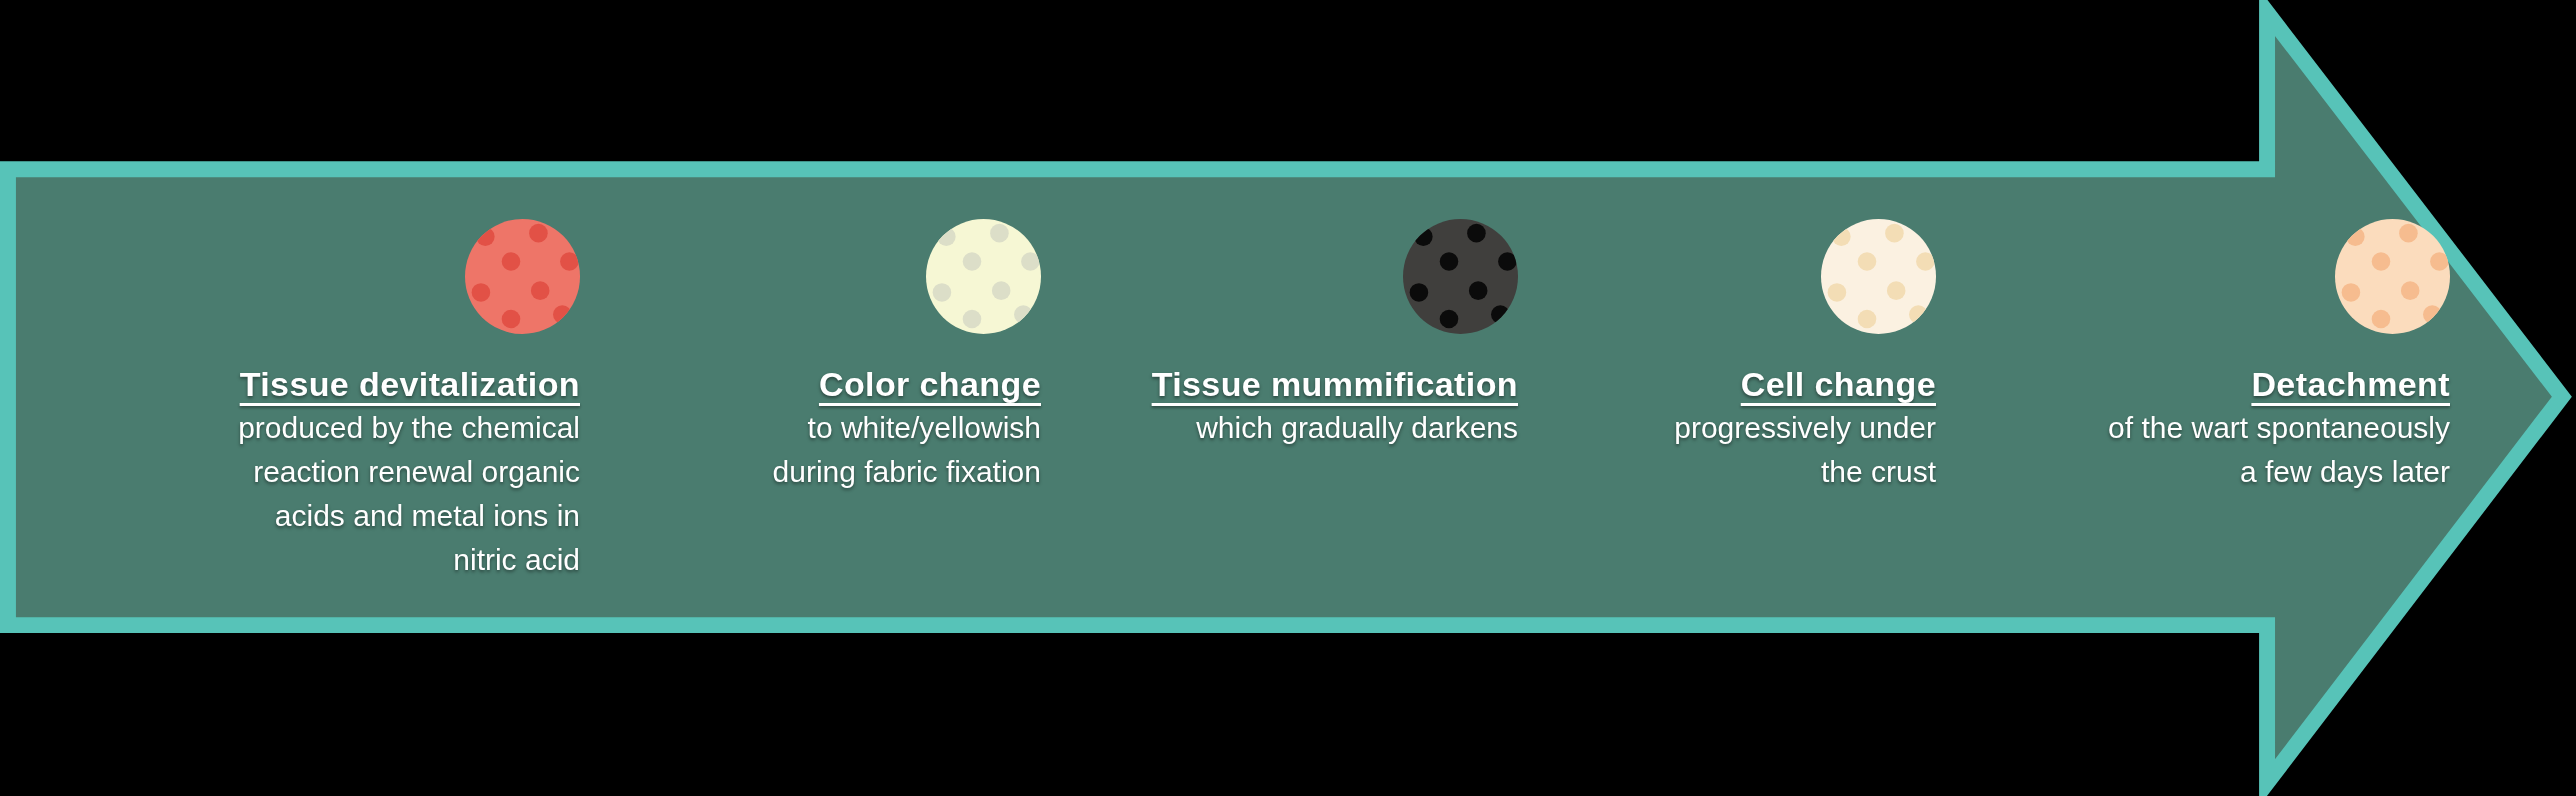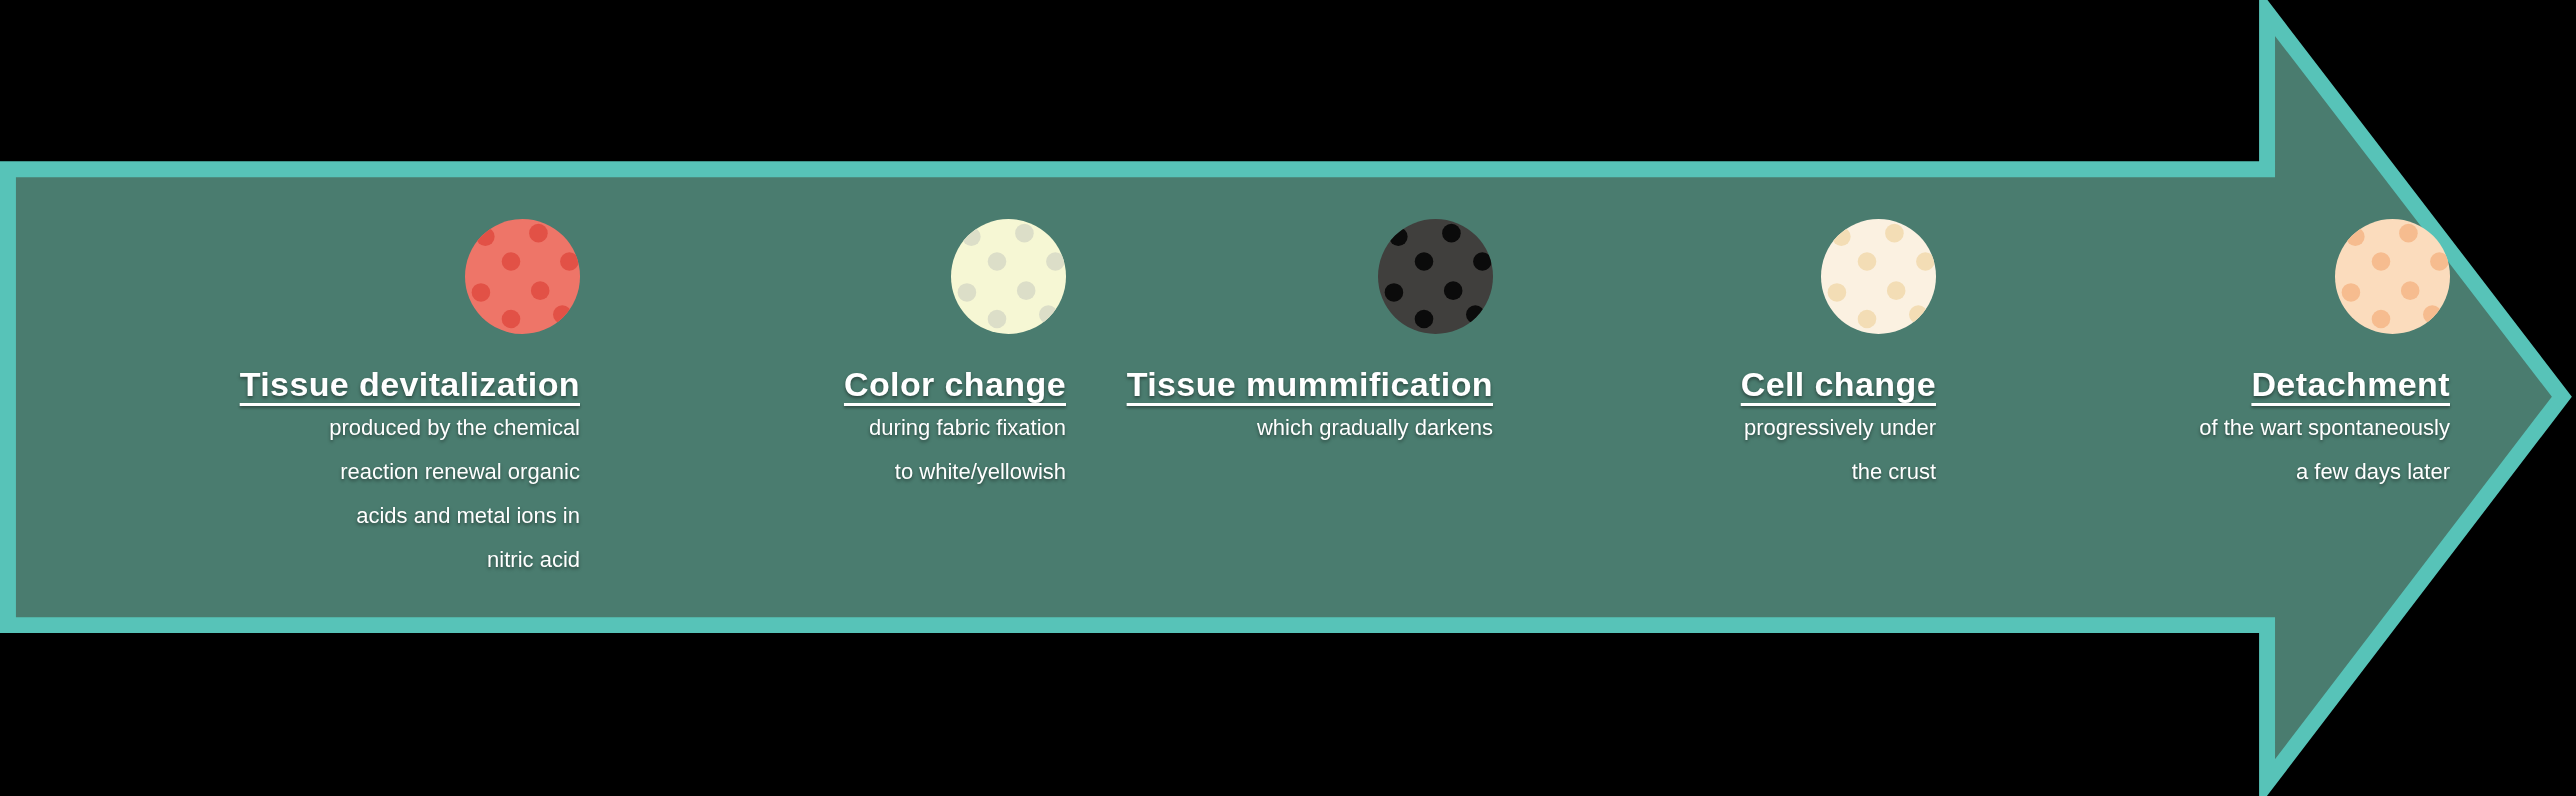--- a/index.html
+++ b/index.html
@@ -44,21 +44,21 @@
     font-weight: bold;
     line-height: 44px;
     letter-spacing: 0.4px;
     text-decoration: underline;
     text-decoration-thickness: 2.7px;
     text-underline-offset: 7px;
     text-shadow: 0 1.8px 3.5px rgba(0,0,0,0.45);
     white-space: nowrap;
   }
   .stage-line {
-    font-size: 22px;
+    font-size: 30px;
     line-height: 44px;
     text-shadow: 0 1.8px 3.5px rgba(0,0,0,0.45);
     white-space: nowrap;
   }
 </style>
 </head>
 <body>
 
 <div class="canvas">
 
@@ -85,45 +85,45 @@
           <circle cx="110" cy="108" r="10.5"></circle>
       </g>
     </svg>
     <div class="stage-title">Tissue devitalization</div>
     <div class="stage-line">produced by the chemical</div>
     <div class="stage-line">reaction renewal organic</div>
     <div class="stage-line">acids and metal ions in</div>
     <div class="stage-line">nitric acid</div>
   </div>
 
-  <div class="section" style="left:606px">
+  <div class="section" style="left:581px">
     <svg class="stage-circle" viewBox="0 0 130 130">
       <defs>
           <clipPath id="clip-s1">
             <circle cx="65" cy="65" r="65"></circle>
           </clipPath>
         </defs>
       <circle cx="65" cy="65" r="65" fill="#f6f7d4"></circle>
       <g clip-path="url(#clip-s1)" fill="#dcdec8">
         <circle cx="83" cy="16" r="10.5"></circle>
           <circle cx="23" cy="20" r="10.5"></circle>
         <circle cx="52" cy="48" r="10.5"></circle>
           <circle cx="118" cy="48" r="10.5"></circle>
         <circle cx="18" cy="83" r="10.5"></circle>
           <circle cx="85" cy="81" r="10.5"></circle>
         <circle cx="52" cy="113" r="10.5"></circle>
           <circle cx="110" cy="108" r="10.5"></circle>
       </g>
     </svg>
     <div class="stage-title">Color change</div>
+    <div class="stage-line">to white/yellowish</div>
     <div class="stage-line">during fabric fixation</div>
-    <div class="stage-line">to white/yellowish</div>
   </div>
 
-  <div class="section" style="left:1033px">
+  <div class="section" style="left:1058px">
     <svg class="stage-circle" viewBox="0 0 130 130">
       <defs>
           <clipPath id="clip-s2">
             <circle cx="65" cy="65" r="65"></circle>
           </clipPath>
         </defs>
       <circle cx="65" cy="65" r="65" fill="#403f3d"></circle>
       <g clip-path="url(#clip-s2)" fill="#0b0b0b">
         <circle cx="83" cy="16" r="10.5"></circle>
           <circle cx="23" cy="20" r="10.5"></circle>

